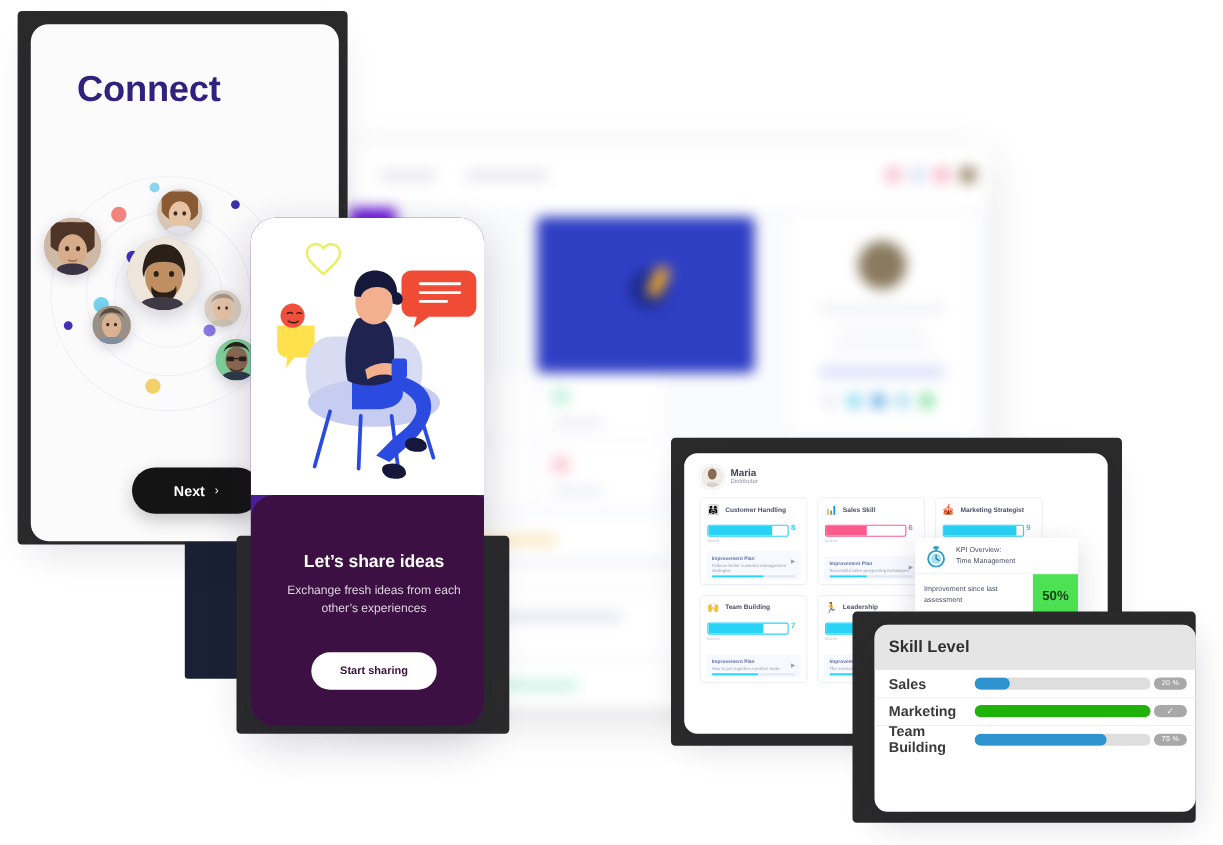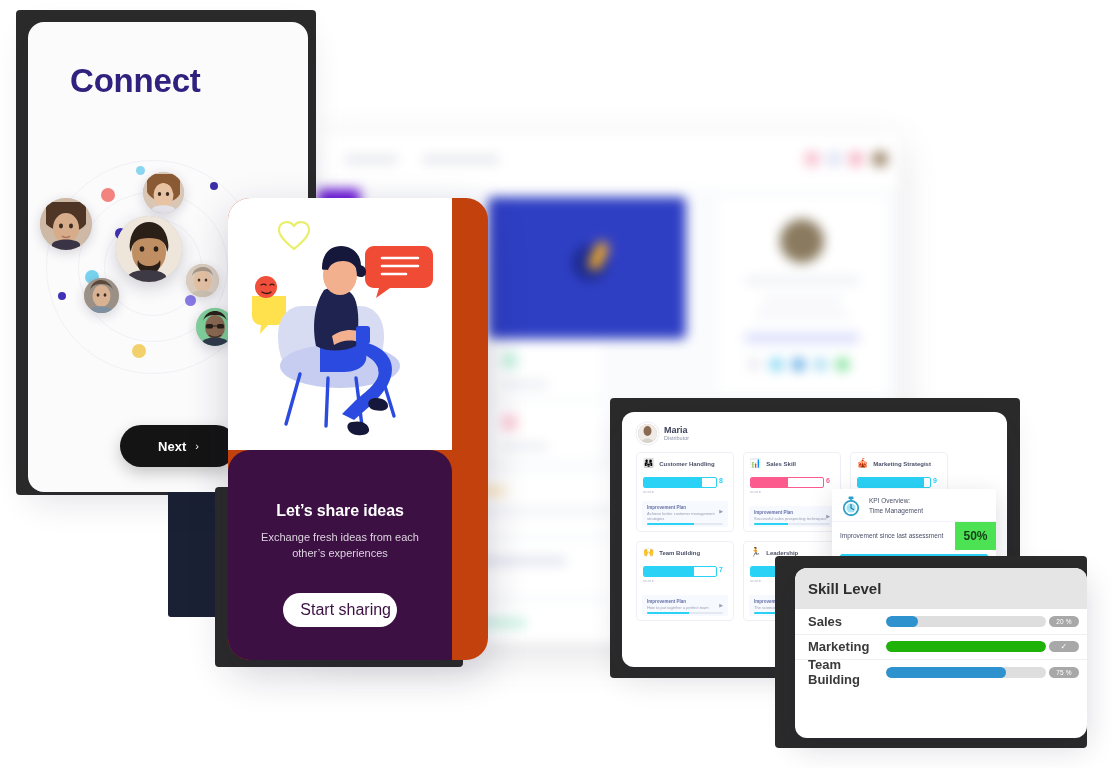--- a/index.html
+++ b/index.html
@@ -61,36 +61,36 @@
     background:#141414;color:#fff;border:0;cursor:pointer;
     font-family:"Liberation Sans",sans-serif;font-size:13px;font-weight:bold;
     display:flex;align-items:center;justify-content:center;gap:9px;
     box-shadow:0 6px 16px rgba(0,0,0,.22);
   }
   #next-btn .chev{font-size:11px;font-weight:normal;}
 
   
   #ideas-frame{left:215px;top:487px;width:248px;height:180px;}
   #ideas-card{
-    position:absolute;left:228px;top:198px;width:260px;height:462px;
-    border-radius:22px;overflow:hidden;background:#c2410c;
+    position:absolute;left:228px;top:198px;width:212px;height:462px;
+    border-radius:22px;overflow:hidden;background:#4c1d95;
     box-shadow:0 14px 40px rgba(25,20,55,.20);
   }
   #ideas-card .illo{position:absolute;left:0;top:0;width:224px;height:252px;background:#fff;}
   #ideas-card .purple{
     position:absolute;left:0;top:252px;width:224px;height:210px;background:#3c1043;
     border-top-left-radius:22px;border-top-right-radius:22px;
     text-align:center;color:#fff;
   }
   #ideas-card .purple h2{margin:0;padding-top:52px;font-size:16px;font-weight:bold;letter-spacing:-.1px;}
   #ideas-card .purple p{margin:10px 20px 0;font-size:11px;line-height:1.45;color:#ded4e0;}
   #share-btn{
     position:absolute;left:50%;margin-left:-57px;top:143px;width:114px;height:34px;border-radius:17px;
     background:#fff;color:#3c1043;border:0;cursor:pointer;
-    font-family:"Liberation Sans",sans-serif;font-size:16px;font-weight:normal;text-align:right;
+    font-family:"Liberation Sans",sans-serif;font-size:10px;font-weight:bold;
   }
 
   
   #kpi-frame{left:610px;top:398px;width:410px;height:280px;}
   #kpi-card{
     position:absolute;left:622px;top:412px;width:385px;height:255px;
     background:#fff;border-radius:12px;overflow:hidden;
     box-shadow:0 10px 34px rgba(25,25,55,.14);
   }
   .maria{position:absolute;left:16px;top:12px;display:flex;align-items:center;gap:7px;}
@@ -111,21 +111,21 @@
   .kcard .scl{position:absolute;left:6px;top:36px;font-size:4px;color:#aeb3c4;letter-spacing:.3px;}
   .kcard .plan{position:absolute;left:5px;right:5px;bottom:4px;background:#f6f9fe;border-radius:2px;padding:4px 5px 6px;}
   .kcard .plan b{display:block;font-size:4.5px;color:#5f6casdf;color:#6470a8;}
   .kcard .plan span{display:block;font-size:4px;color:#9aa0b4;margin-top:1px;line-height:1.3;}
   .kcard .plan .pb{position:absolute;left:5px;right:5px;bottom:2px;height:2px;border-radius:1px;background:#e3e8f3;overflow:hidden;}
   .kcard .plan .pb i{display:block;height:100%;background:#2ad2f5;}
   .kcard .plan .arw{position:absolute;right:5px;top:6px;font-size:5px;color:#9aa0b4;}
 
   
   #kpi-pop{
-    position:absolute;left:832px;top:489px;width:164px;height:78px;background:#fff;
+    position:absolute;left:832px;top:489px;width:148px;height:78px;background:#fff;
     box-shadow:0 8px 26px rgba(25,25,55,.16);border-radius:3px;overflow:hidden;
   }
   #kpi-pop .ph{display:flex;align-items:center;gap:8px;padding:7px 9px 5px;}
   #kpi-pop .watch{width:20px;height:20px;flex:none;position:relative;}
   #kpi-pop .ptxt{font-size:6.5px;color:#4a5068;line-height:1.55;}
   #kpi-pop .prow{display:flex;align-items:stretch;border-top:1px solid #f1f3f8;}
   #kpi-pop .plab{flex:1;font-size:6.5px;color:#4a5068;padding:9px 8px;line-height:1.45;}
   #kpi-pop .pval{width:41px;background:#4ce254;color:#143d16;display:flex;align-items:center;justify-content:center;font-size:12px;font-weight:bold;}
   #kpi-pop .pbar{height:12px;margin:4px 8px 0;border-radius:2px;border:1px solid #2ad2f5;background:#2ad2f5;}
 

